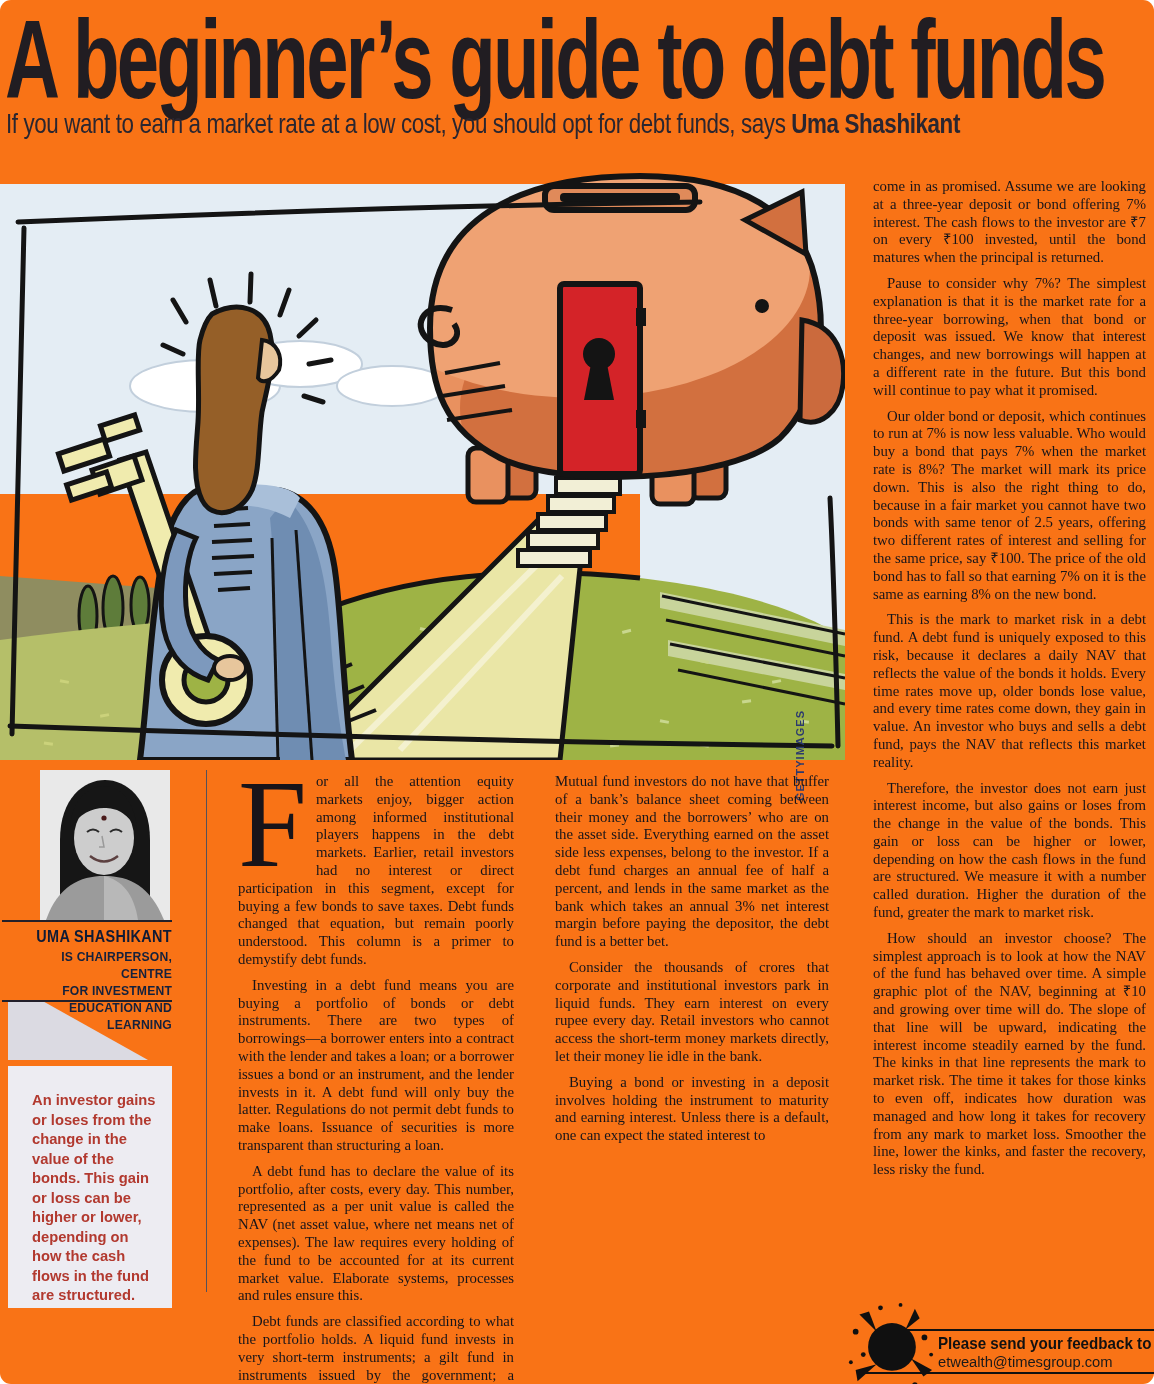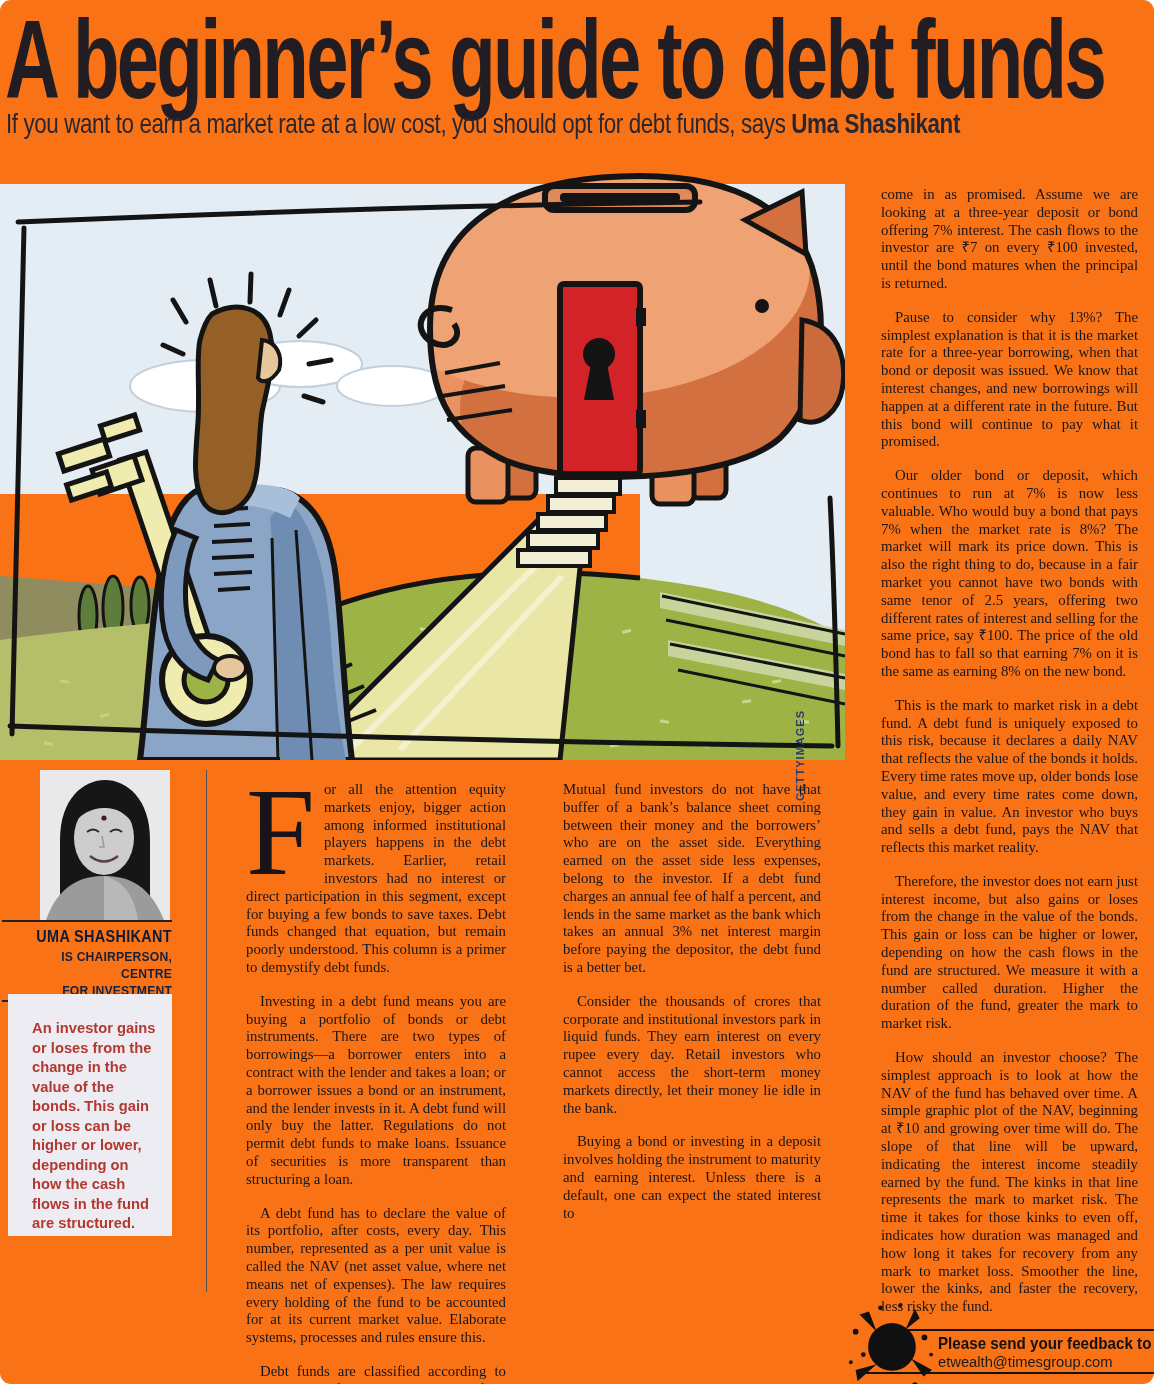--- a/index.html
+++ b/index.html
@@ -17,21 +17,21 @@
   .subtitle b{font-weight:bold;}
 
   
   .illo{position:absolute;left:0;top:158px;width:845px;height:602px;}
   .credit{position:absolute;left:794px;top:552px;
           font-family:"Liberation Sans",sans-serif;font-size:11px;font-weight:bold;
           color:#2c3a6e;letter-spacing:1px;writing-mode:vertical-rl;transform:rotate(180deg);}
 
   
   .bodycol{position:absolute;font-size:14.8px;line-height:17.8px;text-align:justify;color:#17151a;}
-  .bodycol p{margin:16px;text-indent:14px;}
+  .bodycol p{margin:8px;text-indent:14px;}
   .cont p:first-child{text-indent:0;}
   .col1{left:230px;top:765px;width:292px;height:620px;overflow:hidden;}
   .col2{left:547px;top:765px;width:290px;height:620px;overflow:hidden;}
   .col3{left:865px;top:170px;width:289px;height:1146px;overflow:hidden;}
   .lead{text-indent:0 !important;}
   .dropcap{float:left;font-family:"Liberation Serif",serif;font-size:124px;line-height:96px;
            padding:4px 9px 0 0;color:#181419;}
 
   
   .photo{position:absolute;left:40px;top:770px;width:130px;height:150px;}
@@ -44,21 +44,21 @@
                letter-spacing:.4px;color:#0f1b36;}
   .author-role{font-family:"Liberation Sans",sans-serif;font-weight:bold;font-size:13.5px;
                line-height:17px;color:#14213d;letter-spacing:.2px;margin-top:2px;}
   .role-line{display:block;}
 
   .vdivider{position:absolute;left:206px;top:770px;width:1px;height:522px;background:#55515a;}
 
   
   .quote-fold{position:absolute;left:8px;top:1002px;width:140px;height:58px;background:#dbdae2;
               clip-path:polygon(0 0,26% 0,100% 100%,0 100%);}
-  .quote-box{position:absolute;left:8px;top:994px;width:164px;height:242px;background:#edecf2;}
+  .quote-box{position:absolute;left:8px;top:1066px;width:164px;height:242px;background:#edecf2;}
   .quote-text{margin:24px 10px 0 24px;width:132px;
               font-family:"Liberation Sans",sans-serif;font-weight:bold;font-size:15.5px;
               line-height:19.5px;color:#b2392f;transform:scaleX(.95);transform-origin:0 0;}
 
   
   .f-rule1{left:900px;top:1329px;width:254px;background:#111;}
   .f-rule2{left:865px;top:1372px;width:289px;background:#111;}
   .splat{position:absolute;left:848px;top:1303px;width:86px;height:86px;}
   .f-line1{position:absolute;left:938px;top:1334px;font-family:"Liberation Sans",sans-serif;
            font-weight:bold;font-size:16.5px;color:#111;transform:scaleX(.92);transform-origin:0 0;
@@ -291,21 +291,21 @@
   </div>
 
   <div class="bodycol col2 cont">
       <p>Mutual fund investors do not have that buffer of a bank’s balance sheet coming between their money and the borrowers’ who are on the asset side. Everything earned on the asset side less expenses, belong to the investor. If a debt fund charges an annual fee of half a percent, and lends in the same market as the bank which takes an annual 3% net interest margin before paying the depositor, the debt fund is a better bet.</p>
       <p>Consider the thousands of crores that corporate and institutional investors park in liquid funds. They earn interest on every rupee every day. Retail investors who cannot access the short-term money markets directly, let their money lie idle in the bank.</p>
       <p>Buying a bond or investing in a deposit involves holding the instrument to maturity and earning interest. Unless there is a default, one can expect the stated interest to</p>
     </div>
 
   <div class="bodycol col3 cont">
       <p>come in as promised. Assume we are looking at a three-year deposit or bond offering 7% interest. The cash flows to the investor are ₹7 on every ₹100 invested, until the bond matures when the principal is returned.</p>
-      <p>Pause to consider why 13%? The simplest explanation is that it is the market rate for a three-year borrowing, when that bond or deposit was issued. We know that interest changes, and new borrowings will happen at a different rate in the future. But this bond will continue to pay what it promised.</p>
+      <p>Pause to consider why 7%? The simplest explanation is that it is the market rate for a three-year borrowing, when that bond or deposit was issued. We know that interest changes, and new borrowings will happen at a different rate in the future. But this bond will continue to pay what it promised.</p>
       <p>Our older bond or deposit, which continues to run at 7% is now less valuable. Who would buy a bond that pays 7% when the market rate is 8%? The market will mark its price down. This is also the right thing to do, because in a fair market you cannot have two bonds with same tenor of 2.5 years, offering two different rates of interest and selling for the same price, say ₹100. The price of the old bond has to fall so that earning 7% on it is the same as earning 8% on the new bond.</p>
       <p>This is the mark to market risk in a debt fund. A debt fund is uniquely exposed to this risk, because it declares a daily NAV that reflects the value of the bonds it holds. Every time rates move up, older bonds lose value, and every time rates come down, they gain in value. An investor who buys and sells a debt fund, pays the NAV that reflects this market reality.</p>
       <p>Therefore, the investor does not earn just interest income, but also gains or loses from the change in the value of the bonds. This gain or loss can be higher or lower, depending on how the cash flows in the fund are structured. We measure it with a number called duration. Higher the duration of the fund, greater the mark to market risk.</p>
       <p>How should an investor choose? The simplest approach is to look at how the NAV of the fund has behaved over time. A simple graphic plot of the NAV, beginning at ₹10 and growing over time will do. The slope of that line will be upward, indicating the interest income steadily earned by the fund. The kinks in that line represents the mark to market risk. The time it takes for those kinks to even off, indicates how duration was managed and how long it takes for recovery from any mark to market loss. Smoother the line, lower the kinks, and faster the recovery, less risky the fund.</p>
     </div>
 
   <div class="rule f-rule1"></div>
   <div class="rule f-rule2"></div>
   <svg class="splat" viewBox="0 0 90 90">
     <g fill="#101010">

